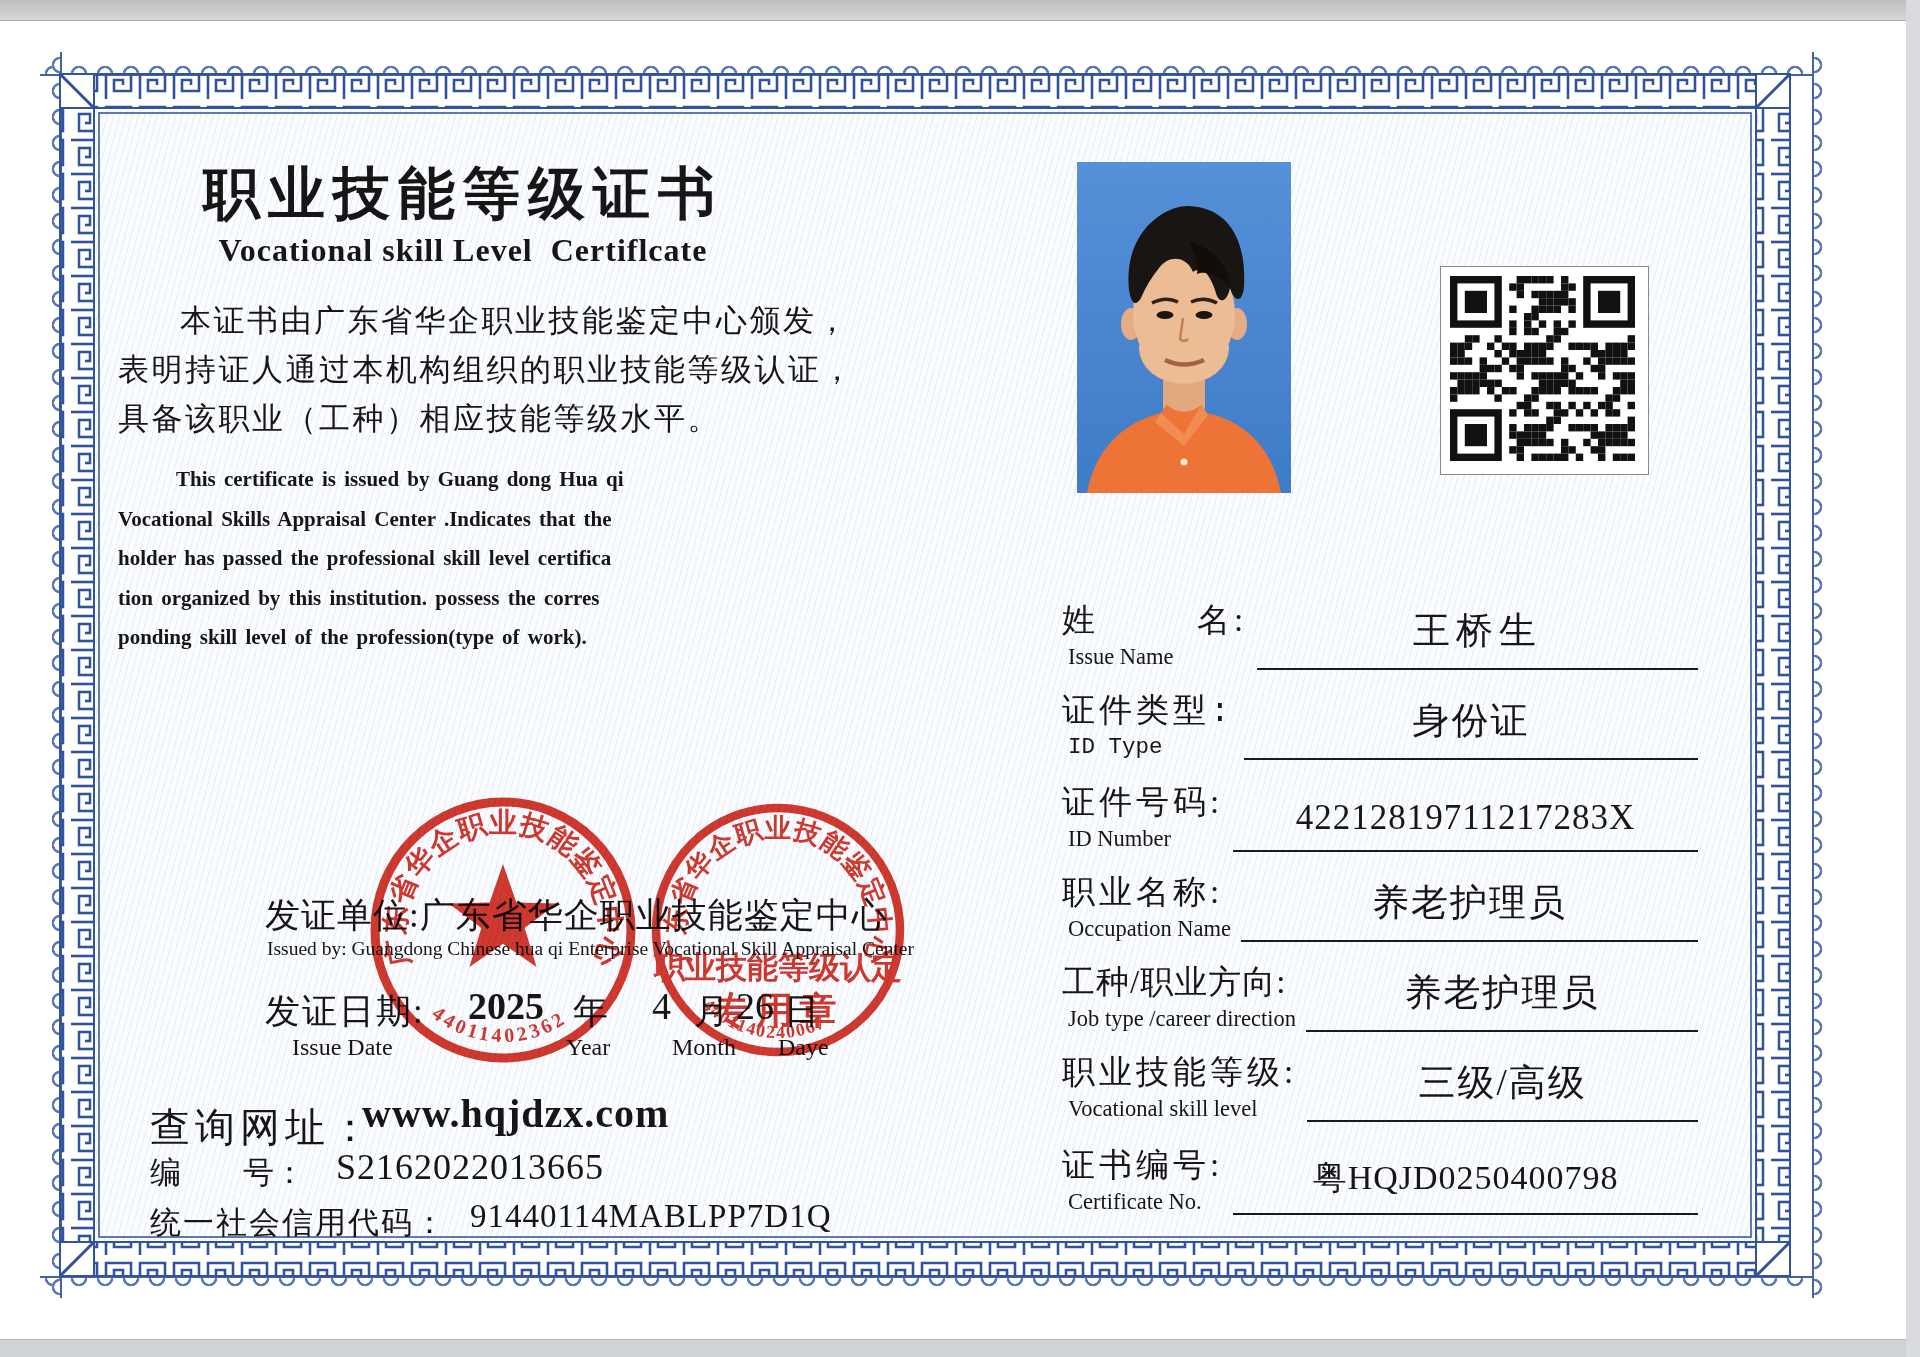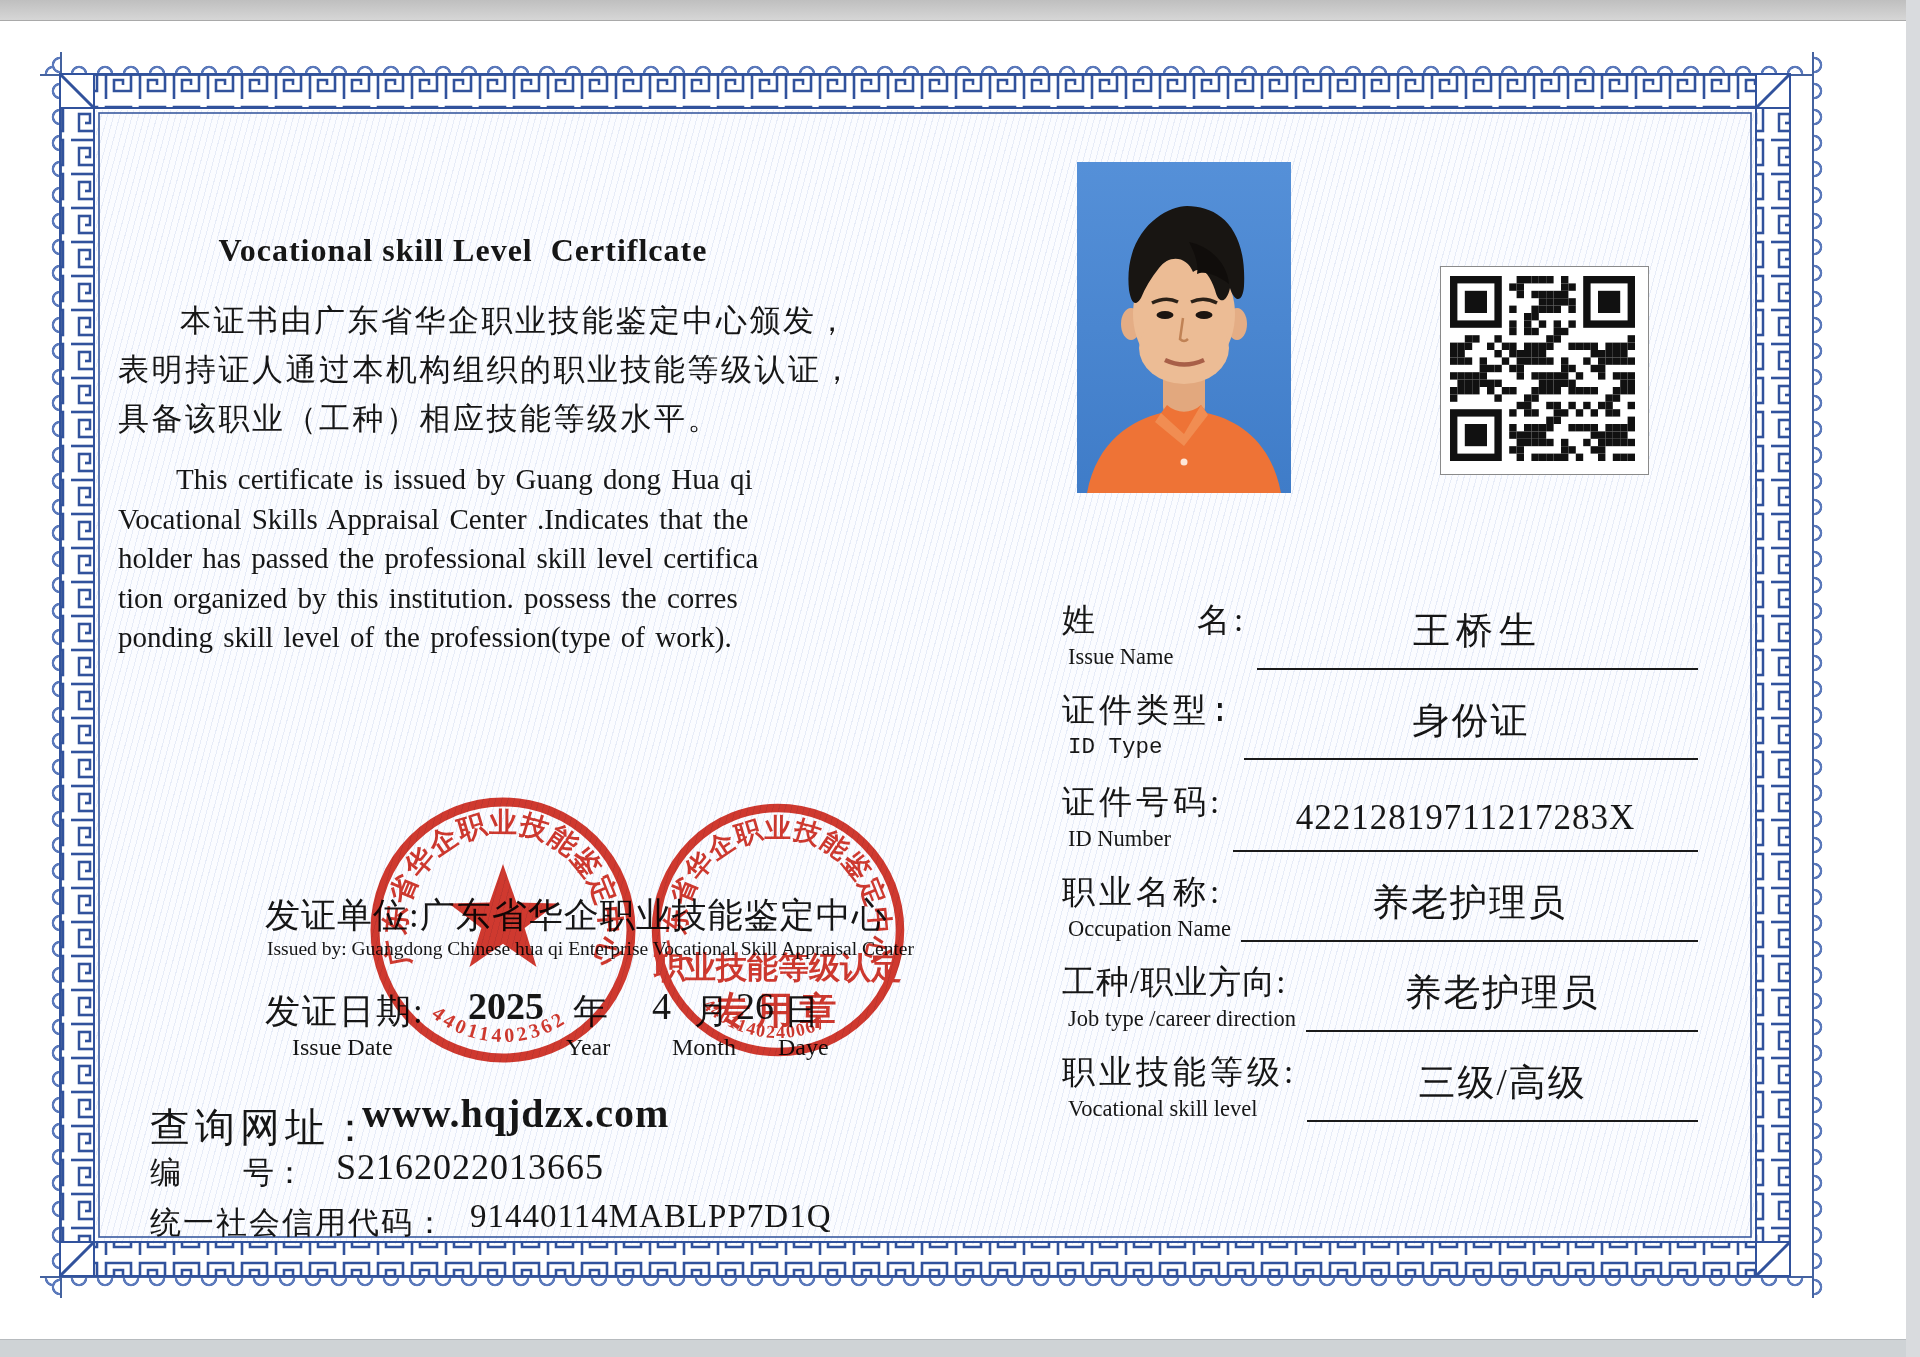--- a/index.html
+++ b/index.html
@@ -32,21 +32,21 @@
   .paper{left:96px;top:110px;width:1658px;height:1134px;background:#fbfcff;
     background-image:repeating-linear-gradient(105deg,rgba(110,140,205,0.14) 0 1px,rgba(0,0,0,0) 1px 6px);}
 
   .frame-svg{left:0;top:0;}
 
   
   .title{left:110px;top:156px;width:706px;text-align:center;font-size:57px;font-weight:bold;letter-spacing:8px;}
   .subtitle{left:110px;top:232px;width:706px;text-align:center;font-size:32px;font-weight:bold;letter-spacing:1px;}
   .zh-para{left:118px;top:296px;width:766px;font-size:31px;line-height:49px;letter-spacing:2.5px;}
   .zh-para .l1{text-indent:62px;}
-  .en-para{left:118px;top:460px;width:766px;font-size:29px;line-height:39.5px;font-weight:normal;word-spacing:3px;}
+  .en-para{left:118px;top:460px;width:766px;font-size:21px;line-height:39.5px;font-weight:bold;word-spacing:3px;}
   .en-para .l1{text-indent:58px;}
 
   .issuer-row{left:265px;top:892px;font-size:35px;letter-spacing:1px;}
   .issuer-en{left:267px;top:938px;font-size:19.5px;}
   .date-label{left:265px;top:988px;font-size:35px;letter-spacing:2px;text-align:center;}
   .d-year{left:468px;top:984px;font-size:38px;font-weight:bold;}
   .d-year-u{left:573px;top:988px;font-size:35px;}
   .d-month{left:652px;top:984px;font-size:38px;}
   .d-month-u{left:694px;top:988px;font-size:35px;}
   .d-day{left:736px;top:984px;font-size:38px;}
@@ -118,20 +118,21 @@
     <line x1="60" y1="74" x2="94" y2="108" stroke="#31529c" stroke-width="3"></line>
     <rect x="1756" y="74" width="34" height="34" fill="#ffffff" stroke="#31529c" stroke-width="2"></rect>
     <line x1="1790" y1="74" x2="1756" y2="108" stroke="#31529c" stroke-width="3"></line>
     <rect x="60" y="1242" width="34" height="34" fill="#ffffff" stroke="#31529c" stroke-width="2"></rect>
     <line x1="94" y1="1242" x2="60" y2="1276" stroke="#31529c" stroke-width="3"></line>
     <rect x="1756" y="1242" width="34" height="34" fill="#ffffff" stroke="#31529c" stroke-width="2"></rect>
     <line x1="1756" y1="1276" x2="1790" y2="1242" stroke="#31529c" stroke-width="3"></line>
     <rect x="99" y="113" width="1652" height="1124" fill="none" stroke="#3a5aa0" stroke-width="1.6"></rect>
   </svg>
 
+  <div class="abs title pre">职业技能等级证书</div>
   <div class="abs subtitle pre">Vocational skill Level  Certiflcate</div>
 
   <div class="abs zh-para">
     <div class="l1">本证书由广东省华企职业技能鉴定中心颁发，</div>
     <div class="l2">表明持证人通过本机构组织的职业技能等级认证，</div>
     <div class="l3">具备该职业（工种）相应技能等级水平。</div>
   </div>
 
   <div class="abs en-para">
     <div class="l1">This certificate is issued by Guang dong Hua qi</div>
@@ -497,14 +498,21 @@
     </div>
     <div class="f-line">养老护理员</div>
   </div>
   <div class="abs field-row r6">
     <div class="f-label">
       <span class="zh">职业技能等级:</span>
       <span class="en">Vocational skill level</span>
     </div>
     <div class="f-line">三级/高级</div>
   </div>
+  <div class="abs field-row r7">
+    <div class="f-label">
+      <span class="zh">证书编号:</span>
+      <span class="en">Certificate No.</span>
+    </div>
+    <div class="f-line">粤HQJD0250400798</div>
+  </div>
 
 </div>
 
 </body></html>

